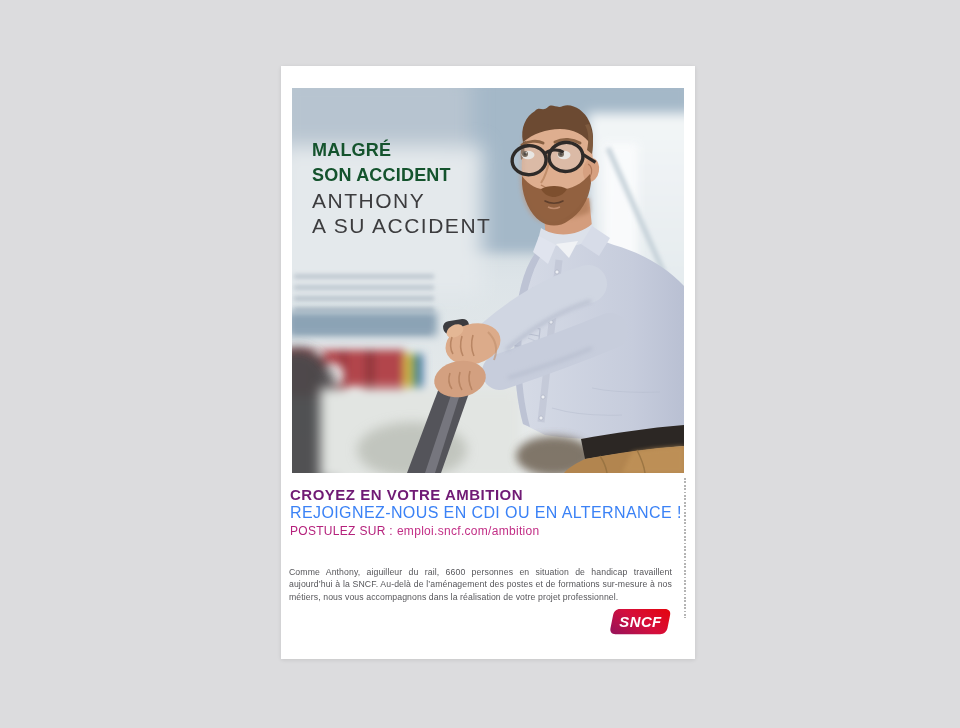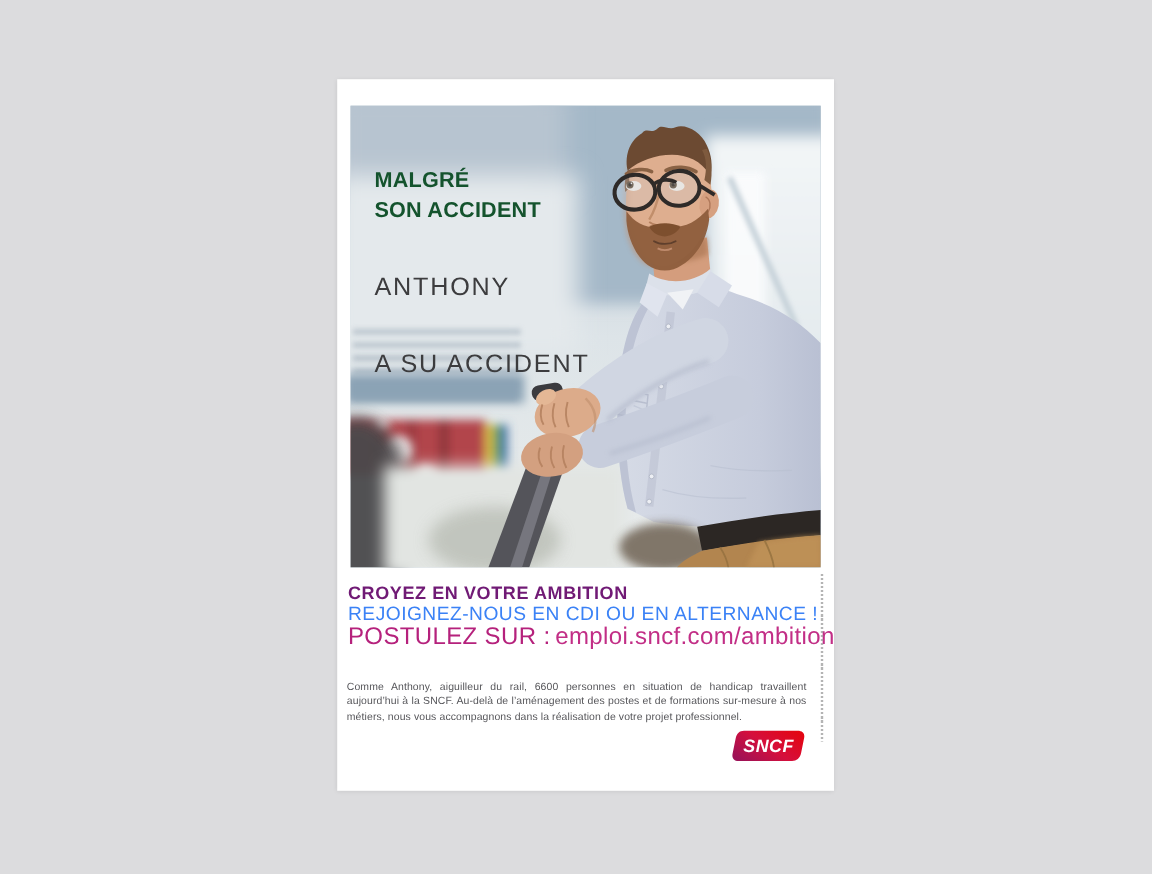--- a/index.html
+++ b/index.html
@@ -28,32 +28,31 @@
     line-height:25px;
     white-space:nowrap;
   }
   .hl-accent {
     font-size:18px; font-weight:700; letter-spacing:0.2px;
     color:#14532d;
   }
   .hl-plain {
     font-size:21px; font-weight:400; letter-spacing:1.5px;
     color:#3c3c3e;
-    margin-top:39px;
   }
   .cta { position:absolute; left:9px; top:420px; white-space:nowrap; }
   .cta-title {
     font-size:15px; font-weight:700; letter-spacing:0.5px;
     color:#701a75; line-height:18px;
   }
   .cta-sub {
     font-size:16px; font-weight:400; letter-spacing:0.4px;
     color:#3b82f6; line-height:18px;
   }
-  .cta-postulez { font-size:20px; line-height:18px; letter-spacing:0.3px; }
+  .cta-postulez { font-size:12px; line-height:18px; letter-spacing:0.3px; }
   .postulez-label { color:#b5217c; font-weight:400; }
   .postulez-url  { color:#c22e86; margin-left:4px; }
   .body-text {
     position:absolute; left:8px; top:500px;
     width:383px; margin:0;
     font-size:8.7px; line-height:12.3px;
     letter-spacing:0.1px;
     color:#56565a;
     text-align:justify;
   }

